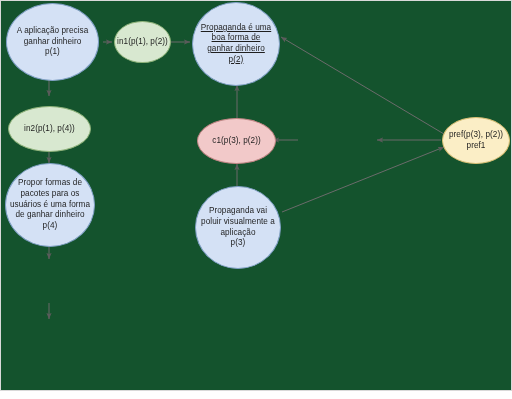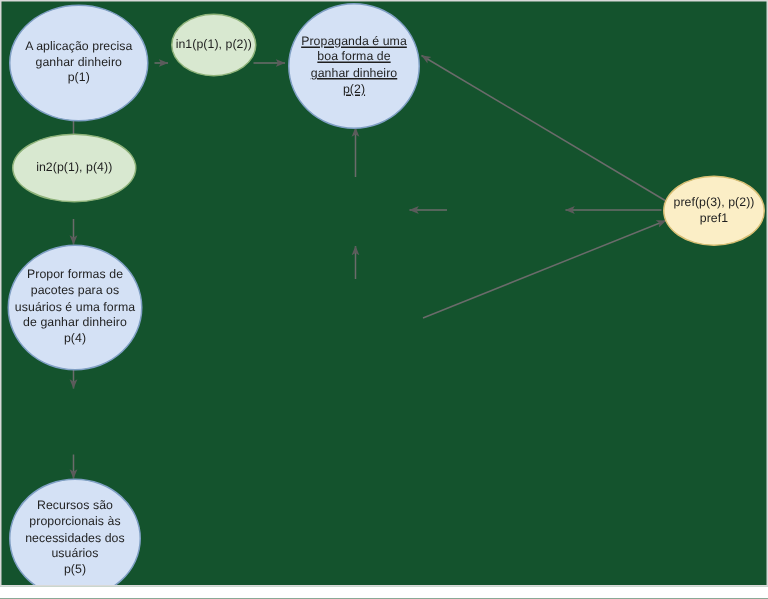--- a/index.html
+++ b/index.html
@@ -94,53 +94,55 @@
       <line x1="281" y1="211" x2="443" y2="146" marker-end="url(#ah)"></line>
     </g>
   </svg>
 
   <div class="node n-blue" style="left:5px; top:2px; width:93px; height:78px;">
     <span class="label">A aplicação precisa
 ganhar dinheiro
 p(1)</span>
   </div>
 
-  <div class="node n-green" style="left:113px; top:8px; width:57px; height:42px;">
+  <div class="node n-green" style="left:113px; top:20px; width:57px; height:42px;">
     <span class="label">in1(p(1), p(2))</span>
   </div>
 
   <div class="node n-blue" style="left:191px; top:1px; width:88px; height:84px;text-decoration:underline;">
     <span class="label">Propaganda é uma
 boa forma de
 ganhar dinheiro
 p(2)</span>
   </div>
 
-  <div class="node n-green" style="left:7px; top:88px; width:83px; height:46px;">
+  <div class="node n-green" style="left:7px; top:105px; width:83px; height:46px;">
     <span class="label">in2(p(1), p(4))</span>
   </div>
 
   <div class="node n-blue" style="left:4px; top:162px; width:90px; height:84px;justify-content:center;">
     <span class="label">Propor formas de
 pacotes para os
 usuários é uma forma
 de ganhar dinheiro
 p(4)</span>
   </div>
 
 
-  <div class="node n-blue" style="left:5px; top:318px; width:88px; height:80px;">
-    <span class="label">Recursos são
-proporcionais às
-necessidades dos
-usuários
-p(5)</span>
+
+  <div class="node n-pink" style="left:196px; top:117px; width:79px; height:46px;">
+    <span class="label">c1(p(3), p(2))</span>
   </div>
 
 
-
+  <div class="node n-blue" style="left:194px; top:185px; width:86px; height:83px;">
+    <span class="label">Propaganda vai
+poluir visualmente a
+aplicação
+p(3)</span>
+  </div>
 
   <div class="node n-yellow" style="left:441px; top:116px; width:68px; height:47px;">
     <span class="label">pref(p(3), p(2))
 pref1</span>
   </div>
 
 </div>
 
 </body></html>

